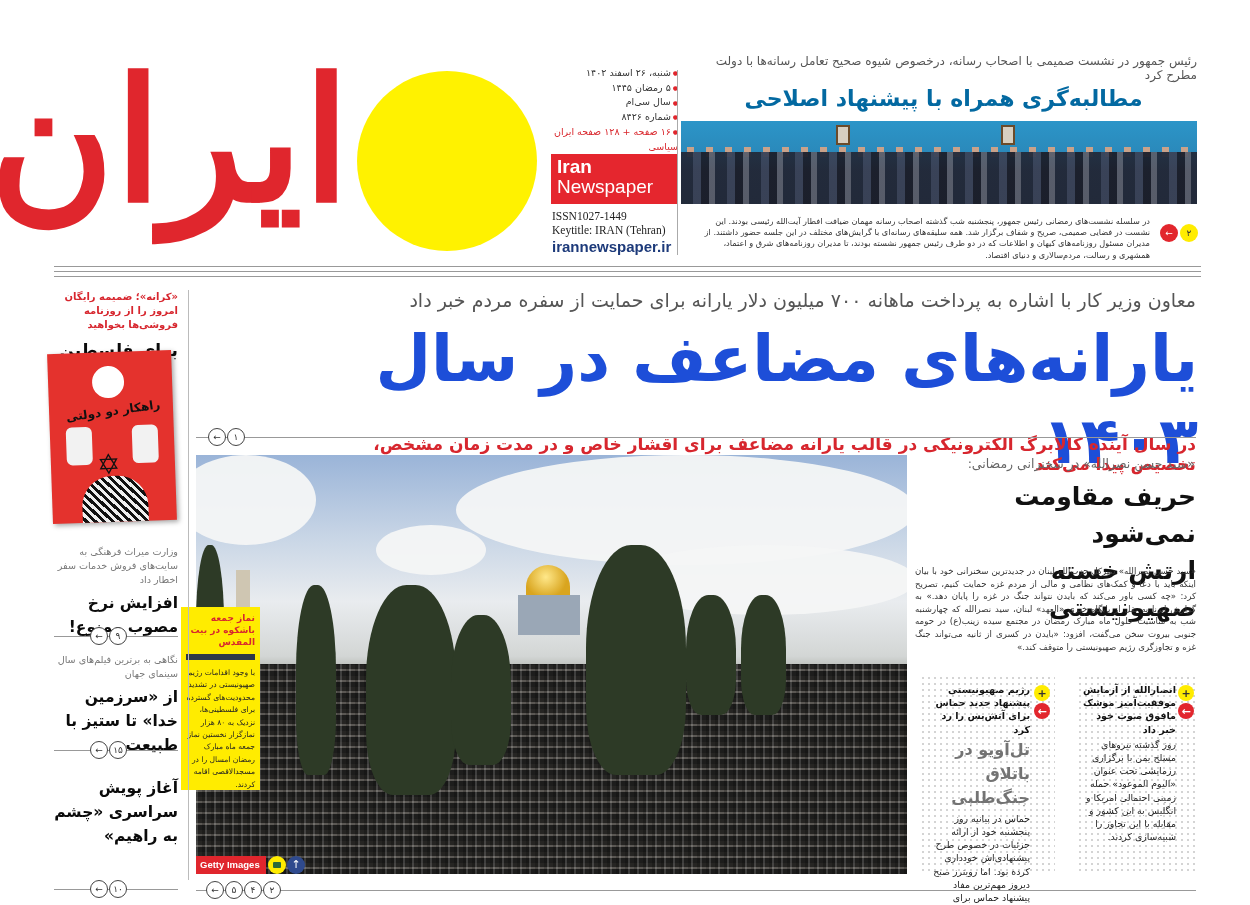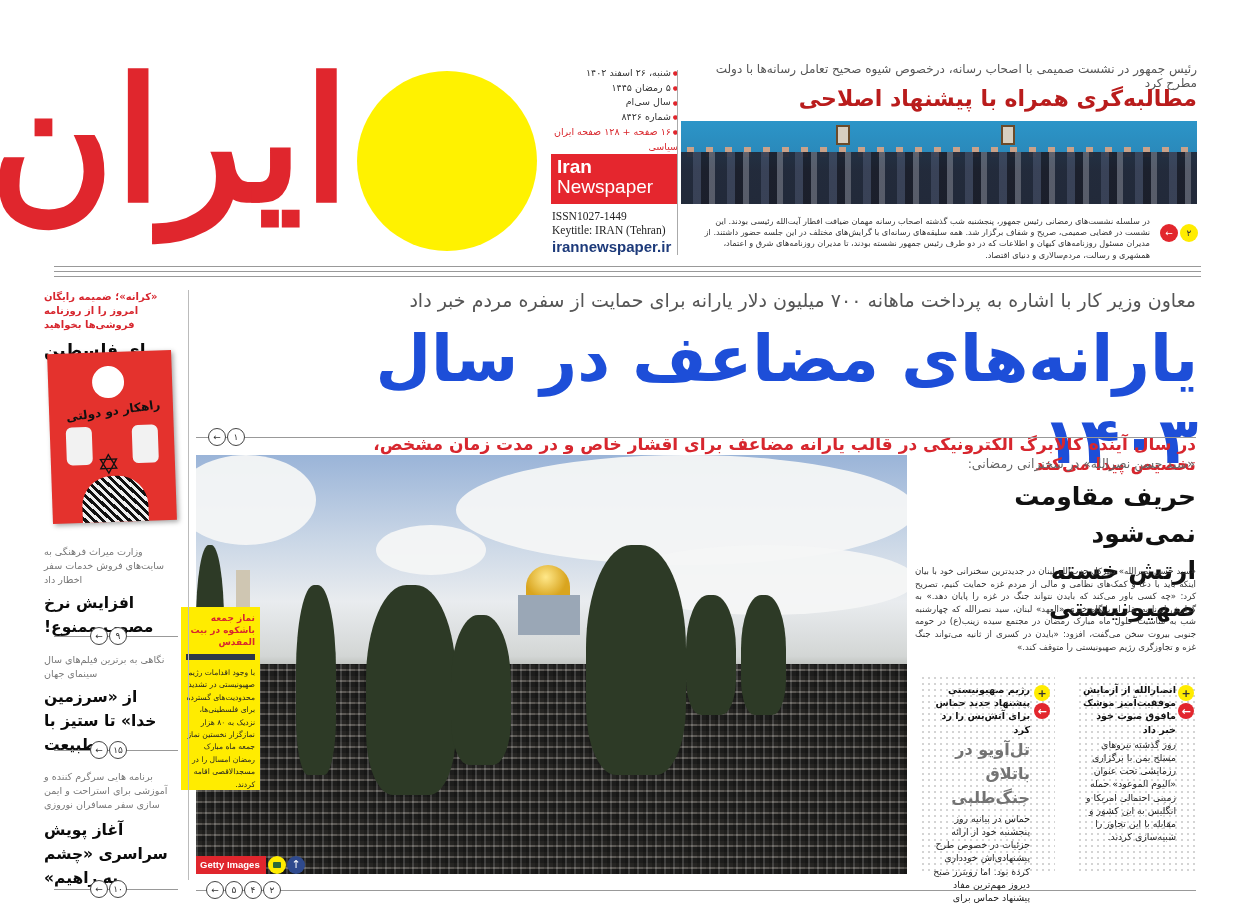--- a/index.html
+++ b/index.html
@@ -21,22 +21,22 @@
   .meta li { list-style: none; }
   .meta li::before { content: "● "; color: #e0262d; font-size: 6px; vertical-align: middle; }
   .meta li.red { color: #d9262c; }
   .brand-box { position: absolute; left: 551px; top: 154px; width: 126px; height: 50px; background: #e5262e; color: #fff; padding: 3px 6px; }
   .brand-box .b1 { font-family: "Liberation Sans", sans-serif; font-size: 19px; font-weight: bold; line-height: 20px; }
   .brand-box .b2 { font-family: "Liberation Sans", sans-serif; font-size: 19px; line-height: 20px; }
   .issn { position: absolute; left: 552px; top: 209px; font-family: Liberation Serif, serif; font-size: 11.5px; line-height: 14px; color: #222; }
   .site { position: absolute; left: 552px; top: 238px; font-family: "Liberation Sans", sans-serif; font-size: 15px; font-weight: bold; color: #1d3a7a; }
   .vsep { position: absolute; left: 677px; top: 70px; width: 1px; height: 185px; background: #aaa; }
 
-  .top-kicker { position: absolute; left: 690px; top: 62px; width: 507px; font-size: 12px; color: #555; }
-  .top-title { position: absolute; left: 690px; top: 86px; width: 507px; font-size: 22px; font-weight: bold; color: #b91c1c; }
+  .top-kicker { position: absolute; left: 690px; top: 54px; width: 507px; font-size: 12px; color: #555; }
+  .top-title { position: absolute; left: 690px; top: 86px; width: 507px; font-size: 22px; font-weight: bold; color: #0369a1; text-align: center; }
   .top-photo {
     position: absolute; left: 681px; top: 121px; width: 516px; height: 83px;
     background: linear-gradient(180deg, #2c95c8 0%, #2a87b8 45%, #2c3550 60%, #1e2433 100%);
     overflow: hidden;
   }
   .top-photo .people { position: absolute; left: 0; right: 0; bottom: 0; height: 52px;
     background: repeating-linear-gradient(90deg, #222a3a 0 12px, #3a4358 12px 20px, #1b1f2b 20px 28px, #5a5f6c 28px 34px); opacity: .95; }
   .top-photo .heads { position: absolute; left: 0; right: 0; top: 26px; height: 10px;
     background: repeating-linear-gradient(90deg, transparent 0 6px, #c9a28a 6px 13px, transparent 13px 19px); }
   .portrait { position: absolute; top: 4px; width: 14px; height: 20px; background: #d8cfc0; border: 2px solid #6b4b2a; }
@@ -90,21 +90,21 @@
   .dotbox { position: absolute; background-color: #fff;
     background-image: radial-gradient(#d4d4d4 1px, transparent 1.2px); background-size: 6px 6px; }
   .mini { position: absolute; direction: rtl; text-align: right; }
   .mini .k { font-size: 9.6px; font-weight: bold; line-height: 13.2px; color: #111; }
   .mini .t { font-size: 16px; font-weight: bold; line-height: 24px; color: #737373; margin-top: 2px; }
   .mini .b { font-size: 9.4px; line-height: 13.2px; color: #222; margin-top: 2px; }
   .mini-icons { position: absolute; display: flex; flex-direction: column; gap: 2px; }
   .mini-icons .circ { width: 16px; height: 16px; font-size: 11px; font-weight: bold; }
 
   
-  .lc { position: absolute; left: 44px; width: 134px; direction: rtl; text-align: left; }
+  .lc { position: absolute; left: 44px; width: 134px; direction: rtl; text-align: right; }
   .lc .k { font-size: 9.6px; line-height: 14px; color: #777; }
   .lc .kr { font-size: 10px; line-height: 14px; color: #d7262e; font-weight: bold; }
   .lc .t { font-size: 15.5px; font-weight: bold; line-height: 24px; color: #0b0b0b; }
   .lvsep { position: absolute; left: 188px; top: 290px; width: 1px; height: 590px; background: #bbb; }
   .poster { position: absolute; left: 50px; top: 352px; width: 124px; height: 170px; background: #e4322d; transform: rotate(-2deg); box-shadow: 2px 2px 5px rgba(0,0,0,.35); overflow: hidden; }
   .poster .fist { position: absolute; width: 26px; height: 38px; background: #f2f2f2; border-radius: 6px; }
   .poster .scarf { position: absolute; left: 30px; bottom: -14px; width: 66px; height: 60px; border-radius: 30px 30px 0 0;
     background: repeating-linear-gradient(45deg, #111 0 3px, #eee 3px 6px); }
   .poster .ptitle { position: absolute; left: 14px; top: 52px; width: 100px; font-size: 12px; font-weight: bold; color: #111; direction: rtl; text-align: center; transform: rotate(-6deg); }
   .poster .logo { position: absolute; left: 44px; top: 14px; width: 32px; height: 32px; border-radius: 50%; background: #fff; }
@@ -254,20 +254,19 @@
   <div class="k">نگاهی به برترین فیلم‌های سال سینمای جهان</div>
   <div class="t" style="margin-top:4px;">از «سرزمین خدا» تا ستیز با طبیعت</div>
 </div>
 <div class="hr-line" style="left:54px; top:750px; width:124px;"></div>
 <div class="pagelinks" style="left:90px; top:741px;">
   <span class="circ circ-line">←</span>
   <span class="circ circ-line">۱۵</span>
 </div>
 
 <div class="lc" style="top:770px;">
-  <div class="k">برنامه هایی سرگرم کننده و آموزشی برای استراحت و ایمن سازی سفر مسافران نوروزی</div>
   <div class="t" style="margin-top:6px;">آغاز پویش سراسری «چشم به راهیم»</div>
 </div>
 <div class="hr-line" style="left:54px; top:889px; width:124px;"></div>
 <div class="pagelinks" style="left:90px; top:880px;">
   <span class="circ circ-line">←</span>
   <span class="circ circ-line">۱۰</span>
 </div>
 
 </body></html>

